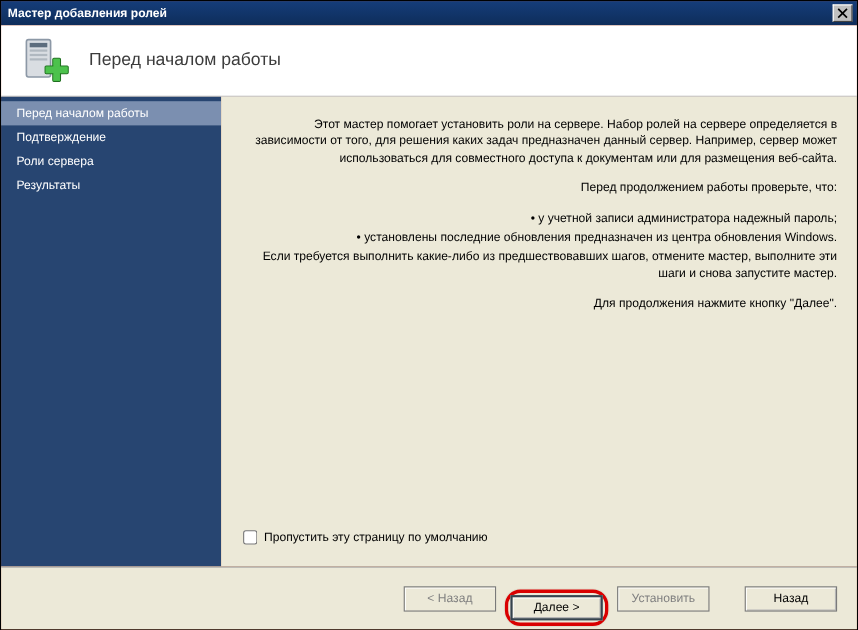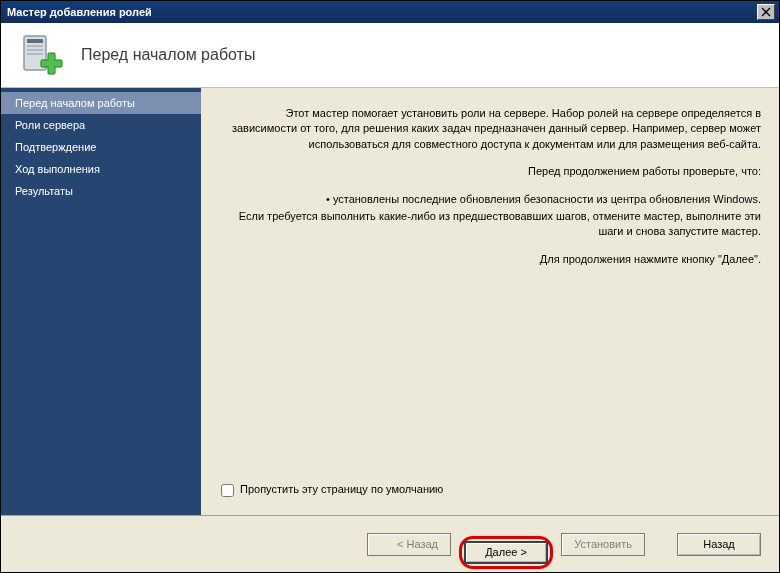--- a/index.html
+++ b/index.html
@@ -107,21 +107,21 @@
   .content p { margin: 0 0 12px 0; }
   .bullet {
     margin: 0 0 2px 0;
     padding-left: 4px;
   }
   .bullet::before {
     content: "• ";
   }
   .skip-row {
     display: flex;
-    align-items: flex-end;
+    align-items: flex-start;
     gap: 6px;
     margin-top: 8px;
     margin-bottom: 6px;
   }
   .skip-row input[type=checkbox] {
     width: 13px;
     height: 13px;
     margin: 0;
   }
   
@@ -145,21 +145,20 @@
     border: 1px solid #7a7a7a;
     box-shadow: inset 1px 1px 0 #fff, inset -1px -1px 0 #b5b5b5;
     cursor: pointer;
     padding: 0 12px;
     color: #000;
   }
   .btn:disabled {
     color: #808080;
     cursor: default;
     box-shadow: inset 1px 1px 0 #fff;
-    text-align: right;
   }
   .btn.default {
     border: 2px solid #36434f;
     box-shadow: inset 1px 1px 0 #fff, inset -1px -1px 0 #b5b5b5;
   }
   .highlight-wrap {
     border: 3px solid #d90000;
     border-radius: 14px;
     padding: 2px;
     box-shadow: 0 0 0 1px rgba(0,0,0,0.05);
@@ -198,32 +197,32 @@
         </g>
       </svg>
     </div>
     <div class="header-title">Перед началом работы</div>
   </div>
 
   <div class="body">
 
     <div class="sidebar">
       <div class="sidebar-item active">Перед началом работы</div>
+      <div class="sidebar-item">Подтверждение</div>
       <div class="sidebar-item">Роли сервера</div>
-      <div class="sidebar-item">Подтверждение</div>
-      <div class="sidebar-item">Ход выполнения</div>
       <div class="sidebar-item">Результаты</div>
     </div>
 
     <div class="content">
       <div class="content-text">
         <p>Этот мастер помогает установить роли на сервере. Набор ролей на сервере определяется в зависимости от того, для решения каких задач предназначен данный сервер. Например, сервер может использоваться для совместного доступа к документам или для размещения веб-сайта.</p>
         <p>Перед продолжением работы проверьте, что:</p>
         <div>
-          <div class="bullet">установлены последние обновления безопасности из центра обновления Windows.</div>
+          <div class="bullet">у учетной записи администратора надежный пароль;</div>
+          <div class="bullet">установлены последние обновления предназначен из центра обновления Windows.</div>
         </div>
         <p style="">Если требуется выполнить какие-либо из предшествовавших шагов, отмените мастер, выполните эти шаги и снова запустите мастер.</p>
         <p>Для продолжения нажмите кнопку "Далее".</p>
       </div>
 
       <label class="skip-row">
         <input type="checkbox" style="">
         <span>Пропустить эту страницу по умолчанию</span>
       </label>
     </div>

